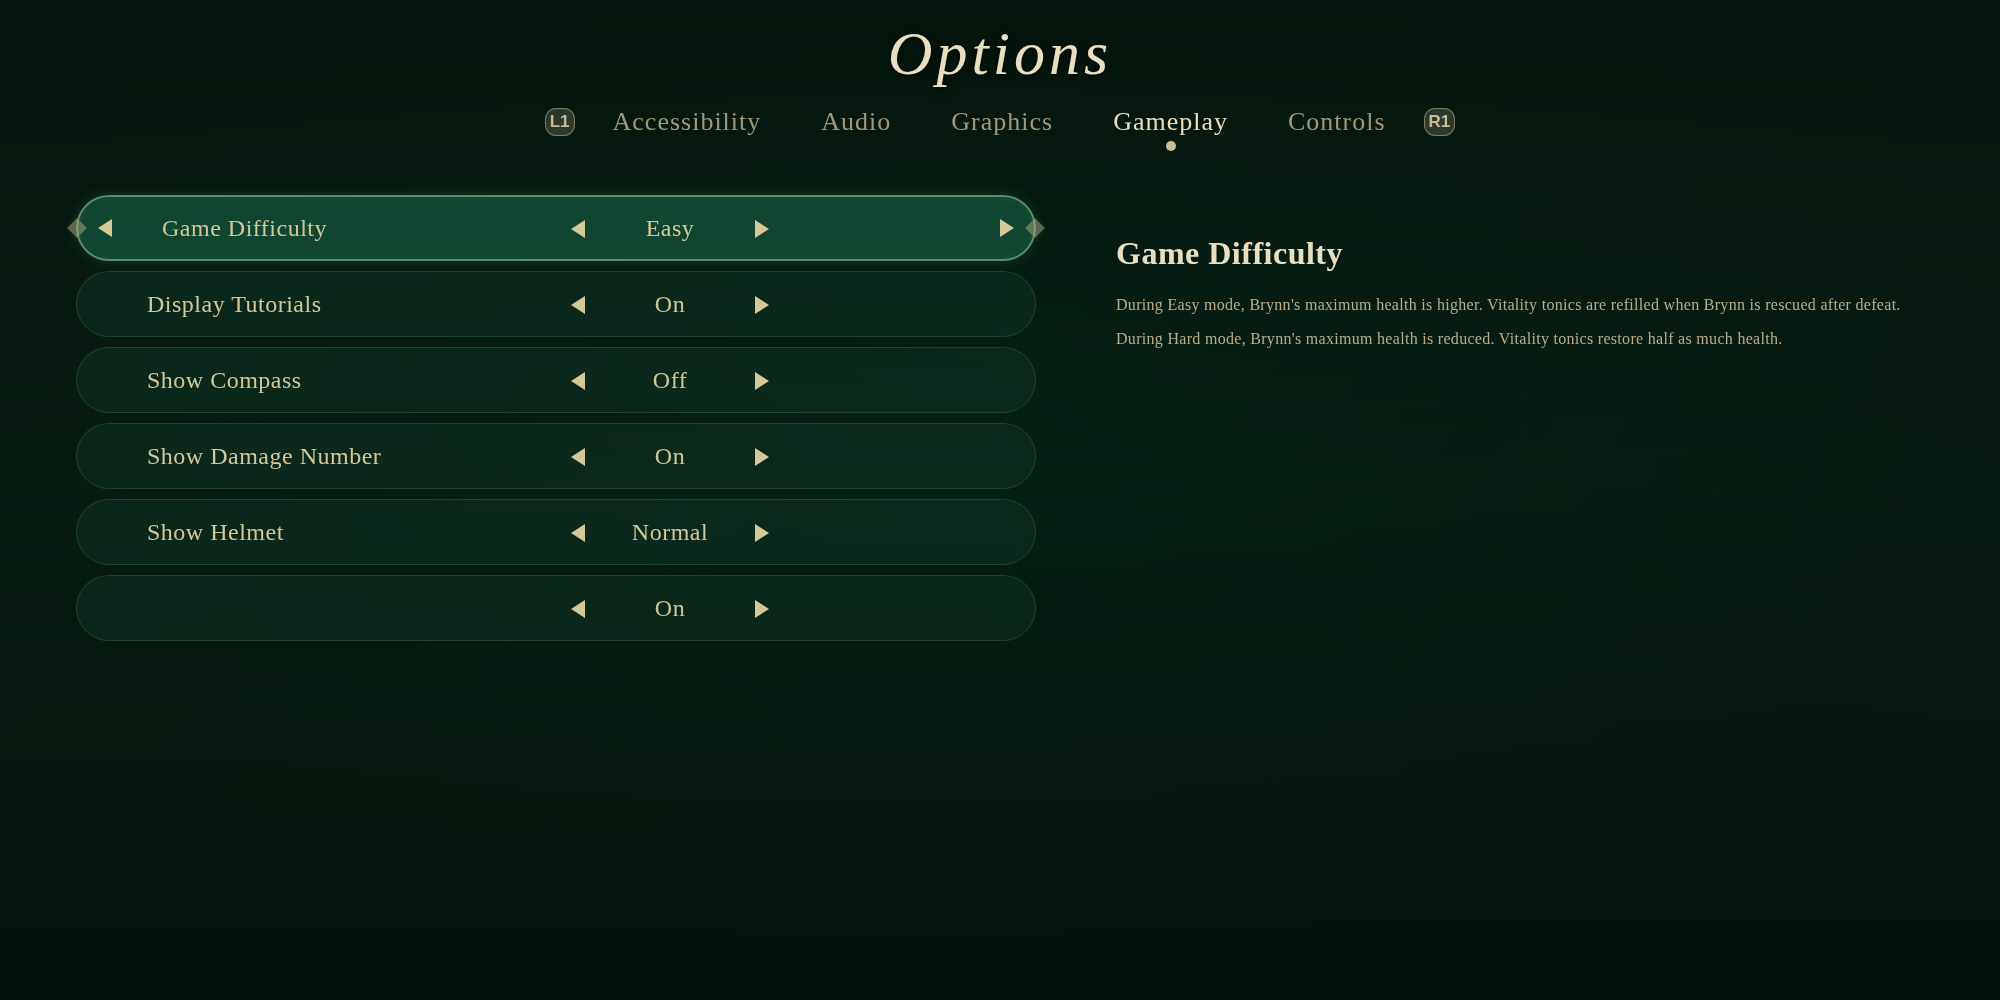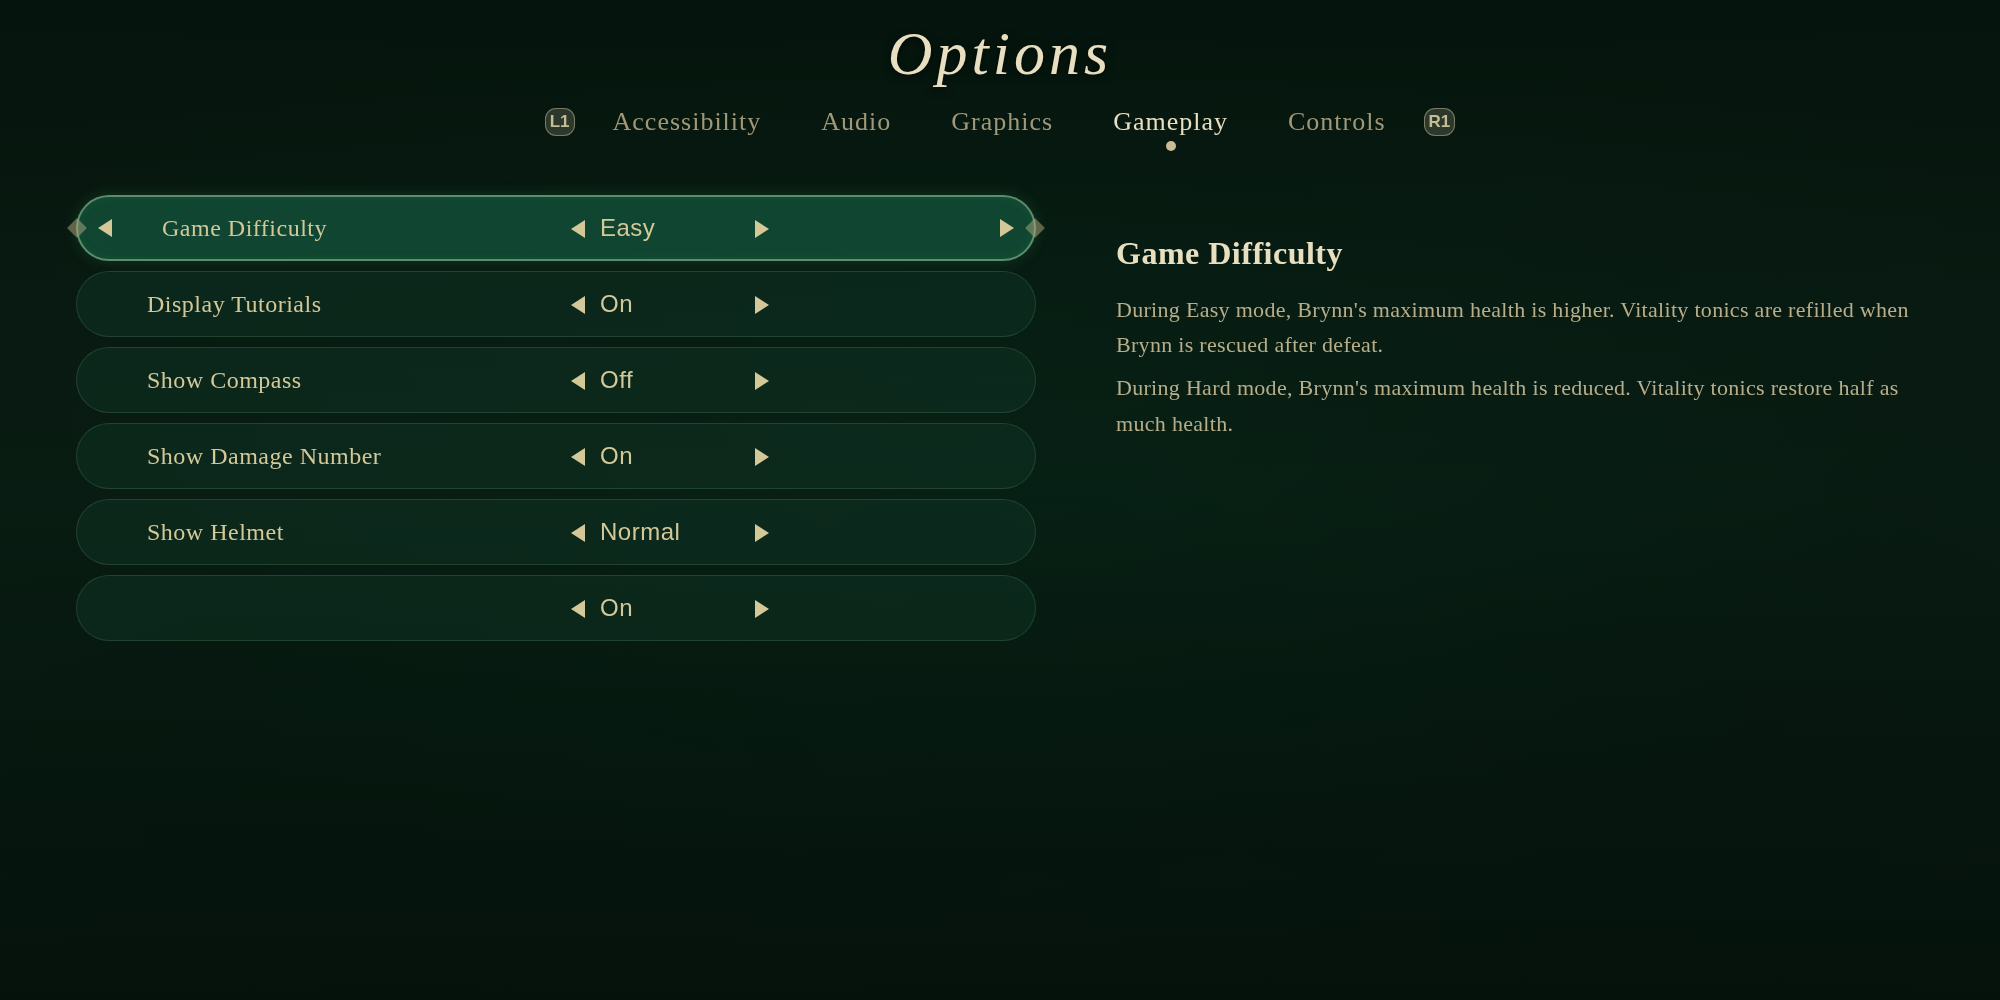--- a/index.html
+++ b/index.html
@@ -157,22 +157,23 @@
       background: none;
       border: none;
       cursor: pointer;
       padding: 0 15px;
       line-height: 1;
     }
 
     .setting-value {
       color: #d4c898;
       font-size: 24px;
-      font-family: Liberation Sans, sans-serif;
+      font-family: Liberation Serif, serif;
       min-width: 140px;
+      text-align: center;
       letter-spacing: 0.5px;
     }
 
     .row-diamond-left {
       position: absolute;
       left: -8px;
       width: 14px;
       height: 14px;
       background: rgba(180,170,130,0.5);
       transform: rotate(45deg);
@@ -198,21 +199,21 @@
       color: #e8dfc0;
       font-size: 32px;
       font-family: 'Palatino Linotype', Palatino, serif;
       font-weight: 700;
       margin-bottom: 20px;
       letter-spacing: 0.5px;
     }
 
     .description-text {
       color: #b8ae8a;
-      font-size: 22px;
+      font-size: 16px;
       font-family: 'Palatino Linotype', Palatino, serif;
       line-height: 1.6;
       letter-spacing: 0.3px;
     }
 
     .description-text p {
       margin-bottom: 8px;
     }
 
     

